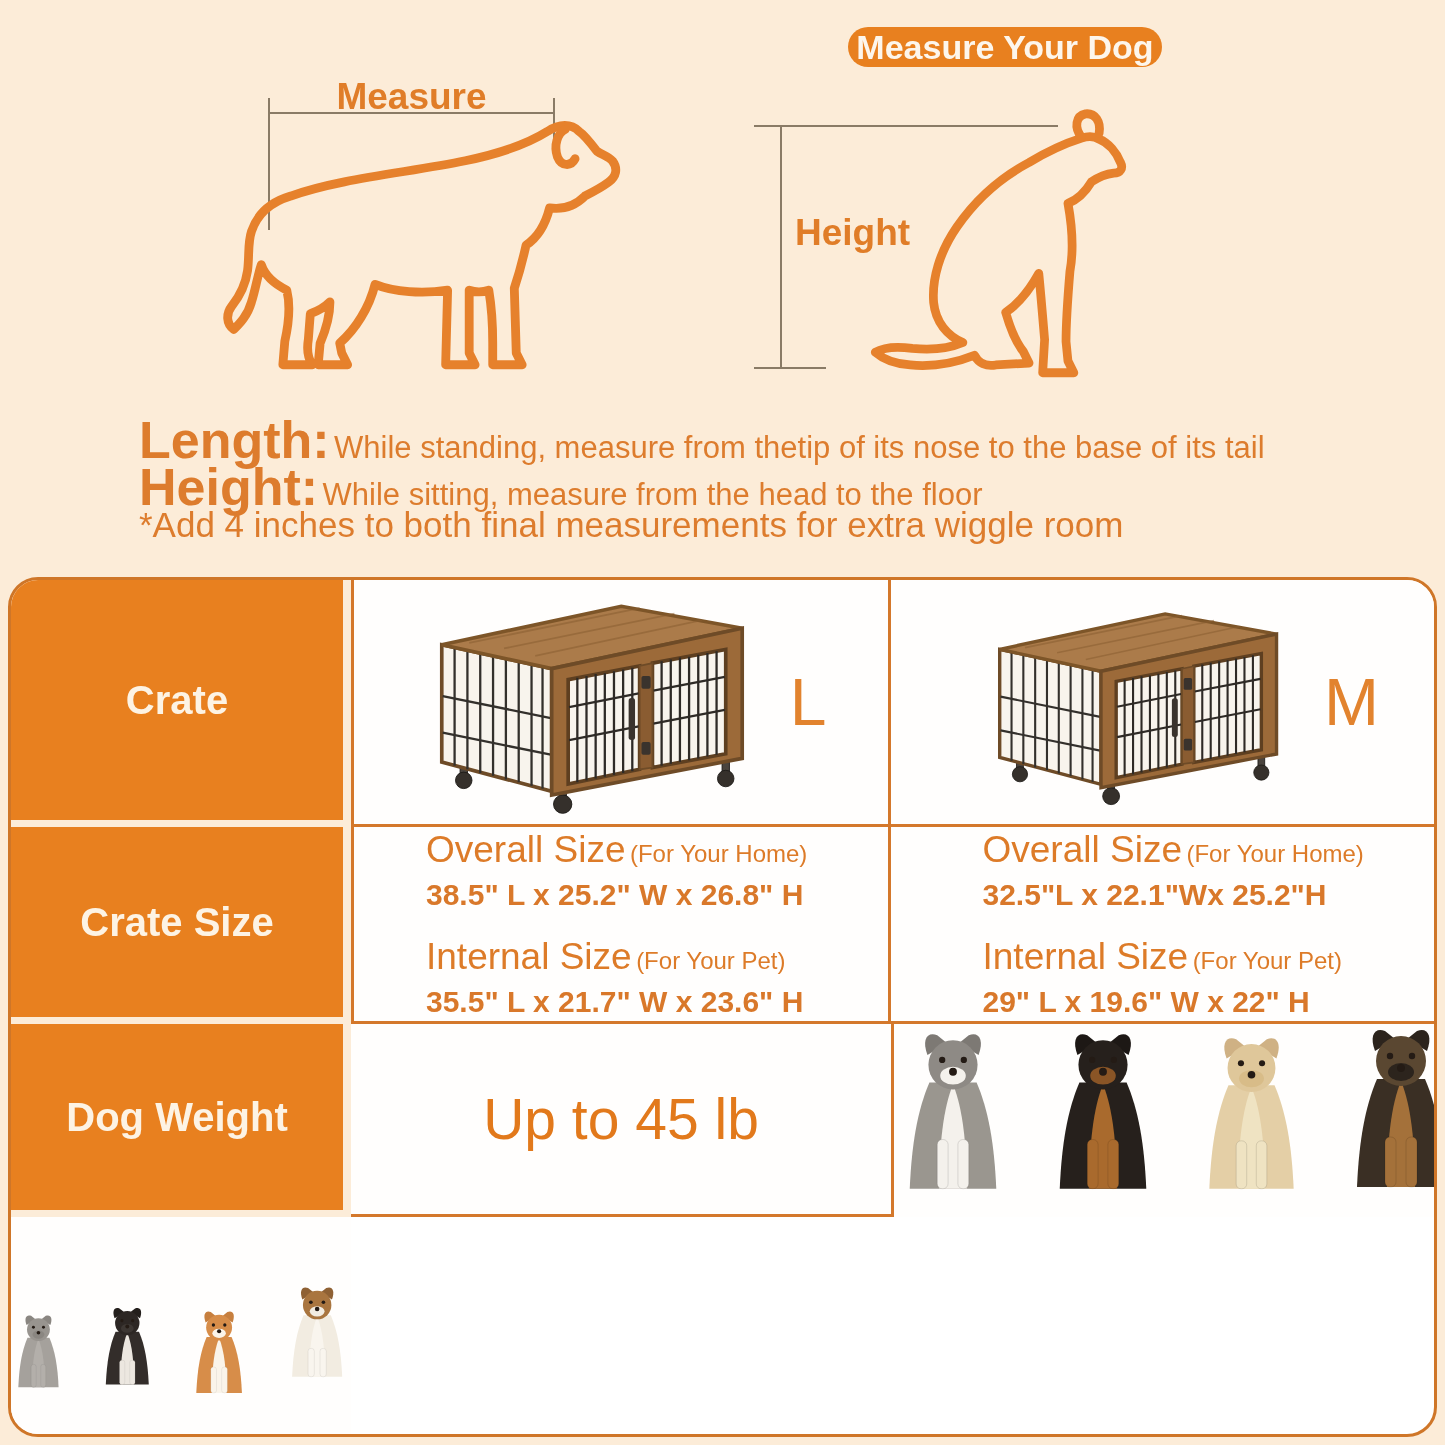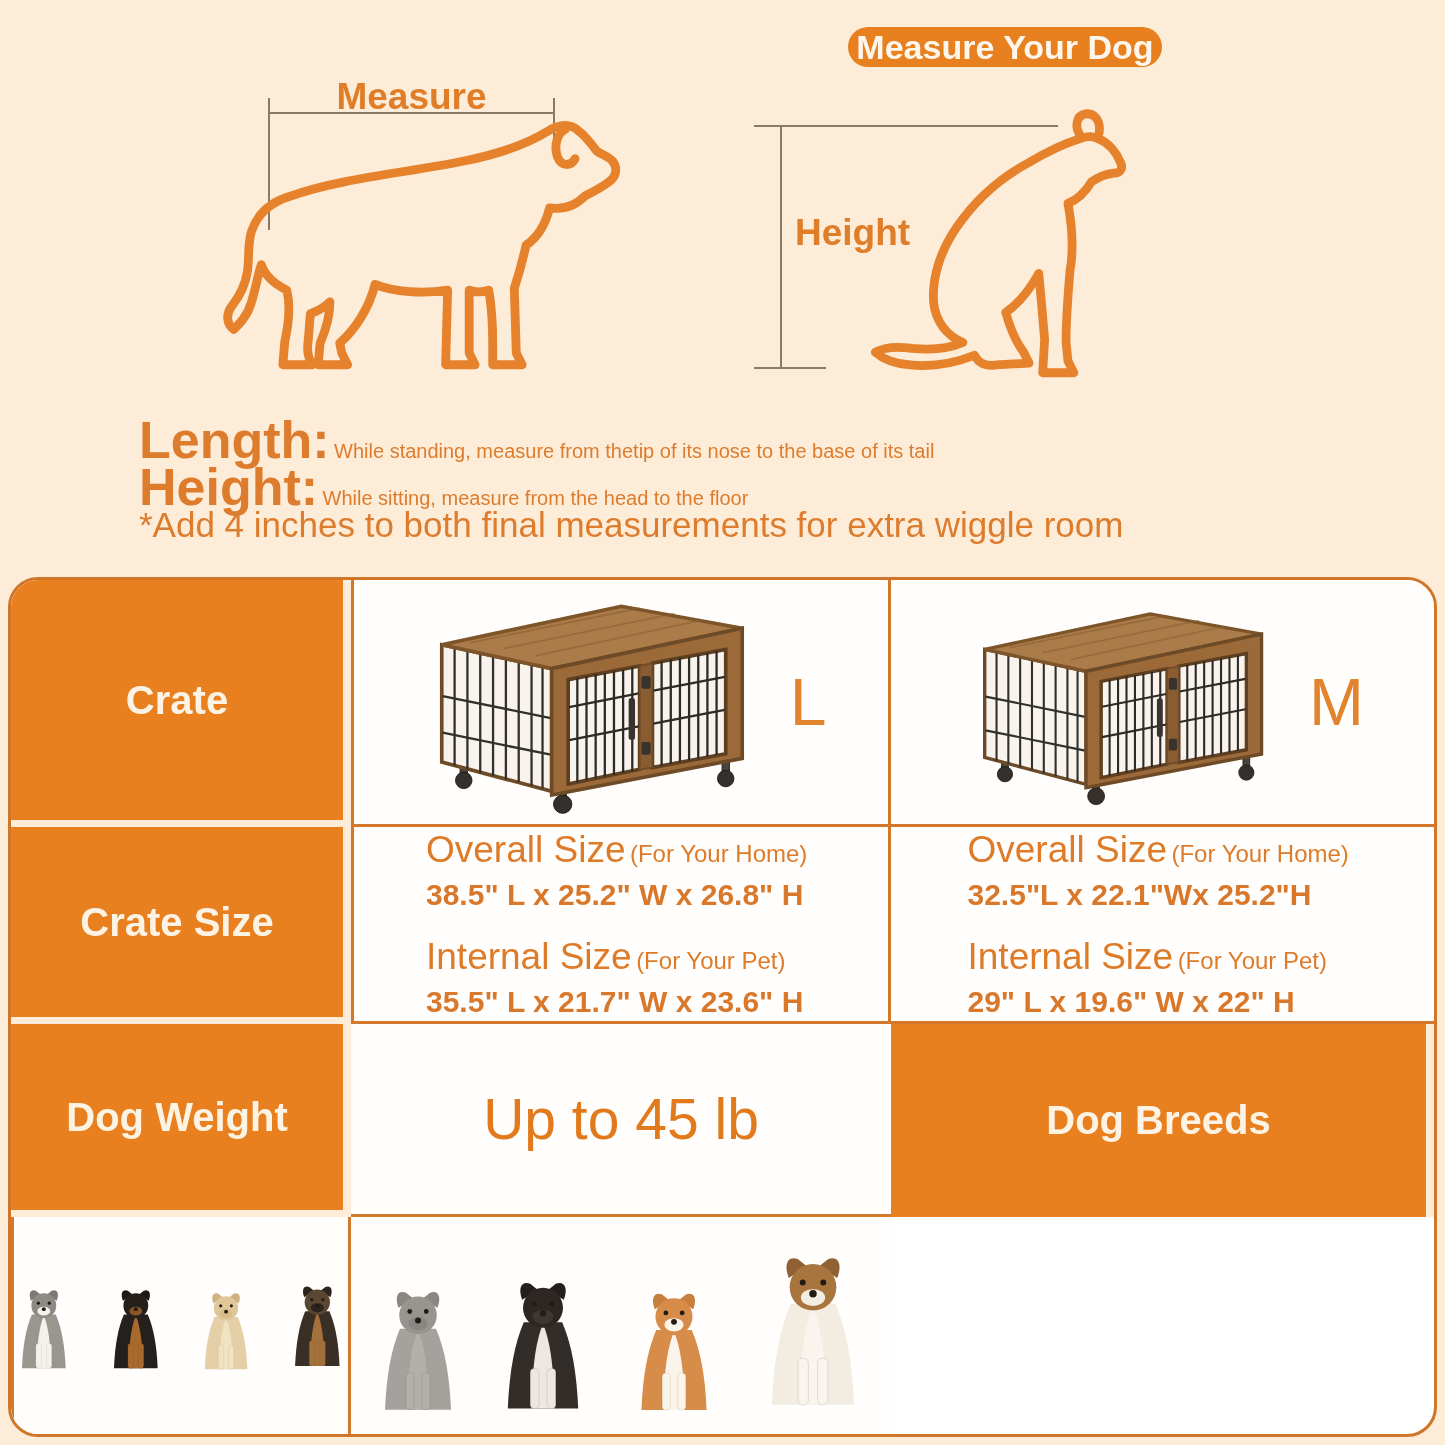--- a/index.html
+++ b/index.html
@@ -24,21 +24,21 @@
   .h-v{left:780px;top:125px;width:2px;height:244px;}
   .h-tt{left:754px;top:125px;width:304px;height:2px;}
   .h-tb{left:754px;top:367px;width:72px;height:2px;}
   .dog-standing{position:absolute;left:222px;top:98px;width:412px;height:304px;}
   .dog-sitting{position:absolute;left:838px;top:108px;width:312px;height:292px;}
   .outline{fill:none;stroke:#e6812c;stroke-width:9;stroke-linecap:round;stroke-linejoin:round;}
   .instr{position:absolute;left:139px;color:#dd7c2d;white-space:nowrap;}
   .line1{top:410px;}
   .line2{top:457px;}
   .ilabel{font-size:52px;font-weight:bold;}
-  .ibody{font-size:20px;}
+  .ibody{font-size:31px;}
   .note{position:absolute;left:139px;top:505px;font-size:35px;color:#dd7c2d;white-space:nowrap;}
   
   .table{
     position:absolute;left:8px;top:577px;width:1429px;height:860px;box-sizing:border-box;
     border:3px solid #cf7628;border-radius:30px;overflow:hidden;background:#ffffff;
     display:grid;grid-template-columns:340px 540px 1fr;grid-template-rows:247px 197px 193px 1fr;
   }
   .lab{
     background:#e8801f;color:#fdf3e4;font-size:40px;font-weight:bold;
     display:flex;align-items:center;justify-content:center;
@@ -238,21 +238,20 @@
         <span class="size-sub">(For Your Pet)</span>
         <div class="size-dims">29" L x 19.6" W x 22" H</div>
       </div>
     </div>
 
     <div class="lab">Dog Weight</div>
     <div class="cell weight-cell">
       <span class="weight-m">Up to 45 lb</span>
     </div>
 
-    <div class="lab last">Dog Breeds</div>
     <div class="cell c1 rlast breeds-cell">
       <svg class="husky" width="118" height="172" viewBox="0 0 120 170">
           <use href="#sitdog"></use>
         </svg>
       <svg class="rottweiler" width="118" height="172" viewBox="0 0 120 170">
           <use href="#sitdog"></use>
         </svg>
       <svg class="golden" width="115" height="168" viewBox="0 0 120 170">
           <use href="#sitdog"></use>
         </svg>

